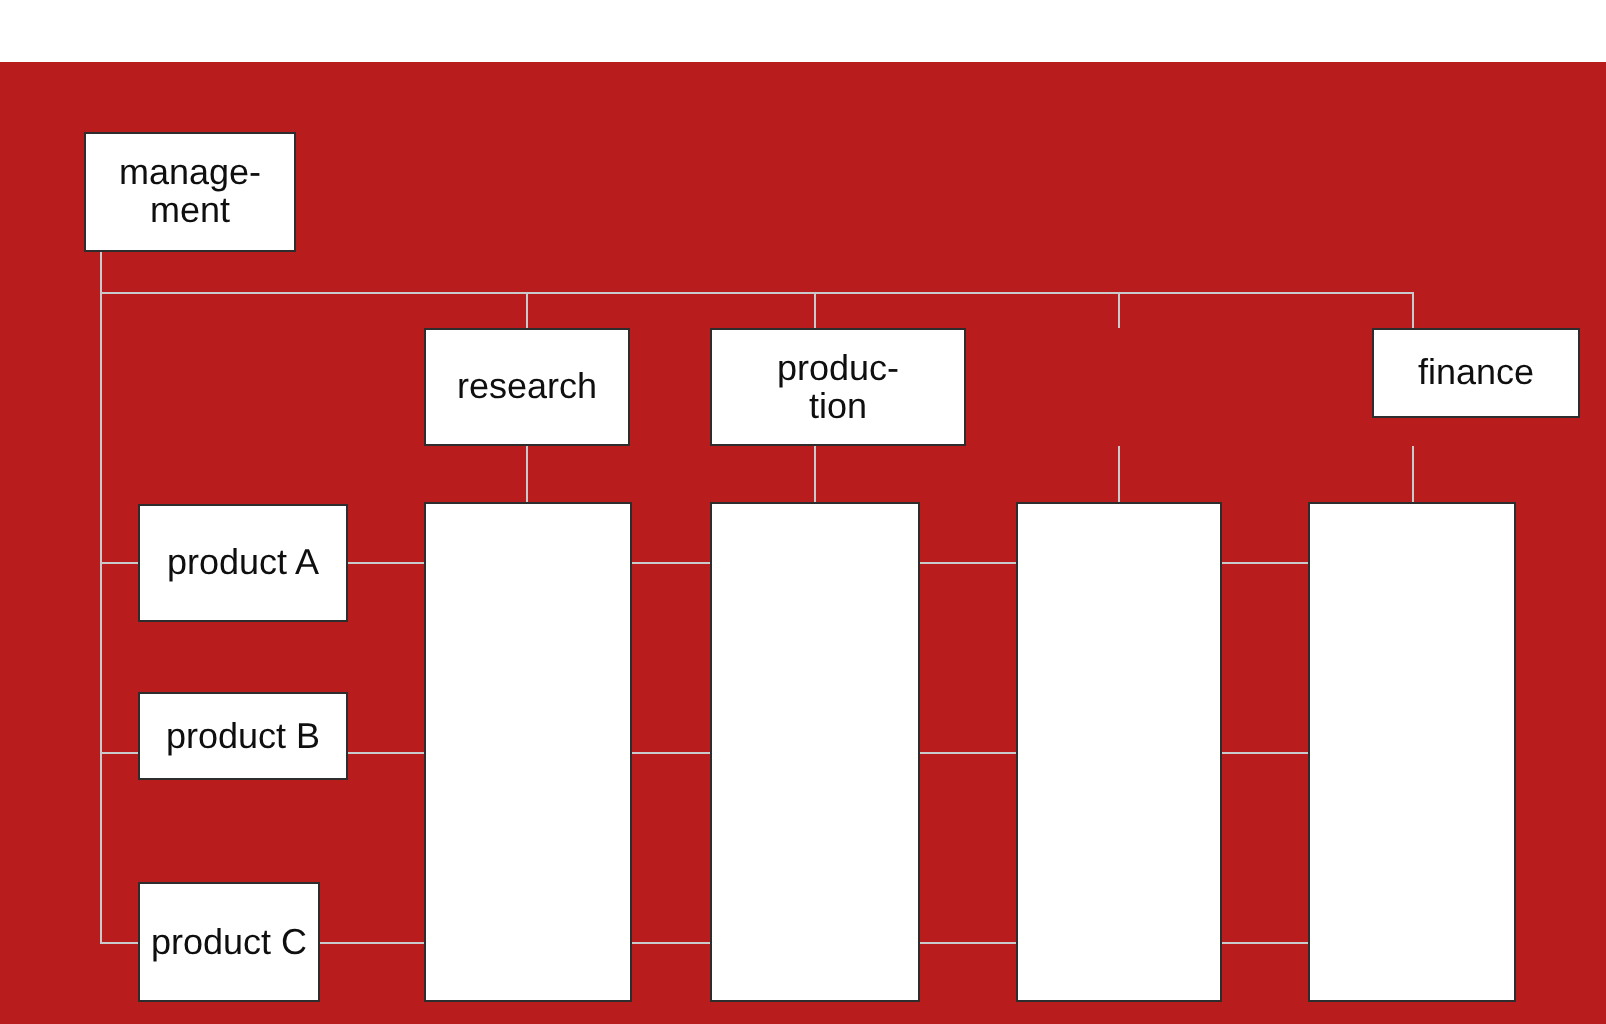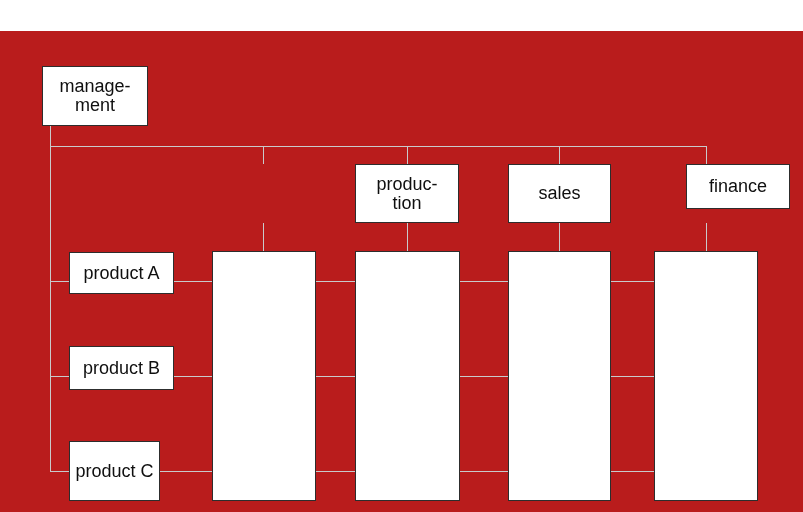--- a/index.html
+++ b/index.html
@@ -71,35 +71,35 @@
   <div class="col" style="left:212px; top:220px; width:104px; height:250px"></div>
   <div class="col" style="left:355px; top:220px; width:105px; height:250px"></div>
   <div class="col" style="left:508px; top:220px; width:103px; height:250px"></div>
   <div class="col" style="left:654px; top:220px; width:104px; height:250px"></div>
 
   <div class="box" style="left:42px; top:35px; width:106px; height:60px">
     <span>manage-
 ment</span>
   </div>
 
+  <div class="box" style="left:212px; top:133px; width:103px; height:59px">
+    <span>research</span>
+  </div>
 
-  <div class="box" style="left:355px; top:133px; width:104px; height:59px">
+  <div class="box" style="left:355px; top:133px; width:128px; height:59px">
     <span>produc-
 tion</span>
   </div>
 
-  <div class="box" style="left:508px; top:133px; width:103px; height:59px">
-    <span>sales</span>
-  </div>
 
   <div class="box" style="left:686px; top:133px; width:104px; height:45px">
     <span>finance</span>
   </div>
 
-  <div class="box" style="left:69px; top:221px; width:105px; height:42px">
+  <div class="box" style="left:69px; top:221px; width:105px; height:59px">
     <span>product A</span>
   </div>
 
   <div class="box" style="left:69px; top:315px; width:105px; height:44px">
     <span>product B</span>
   </div>
 
   <div class="box" style="left:69px; top:410px; width:91px; height:60px">
     <span>product C</span>
   </div>

